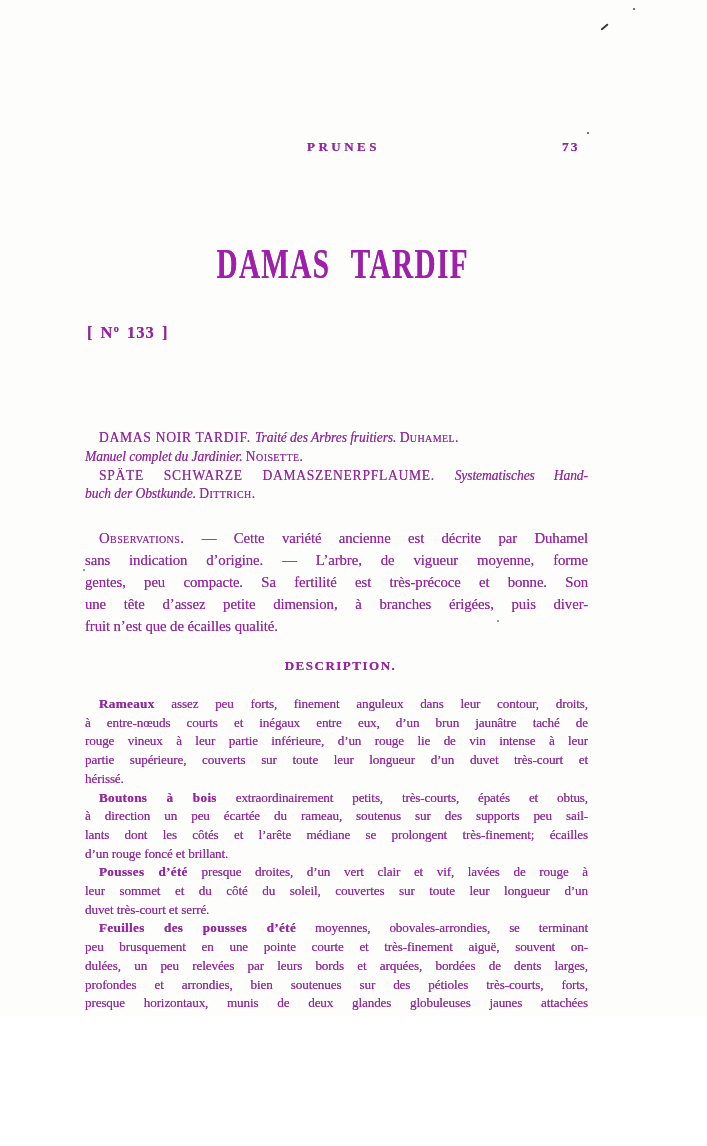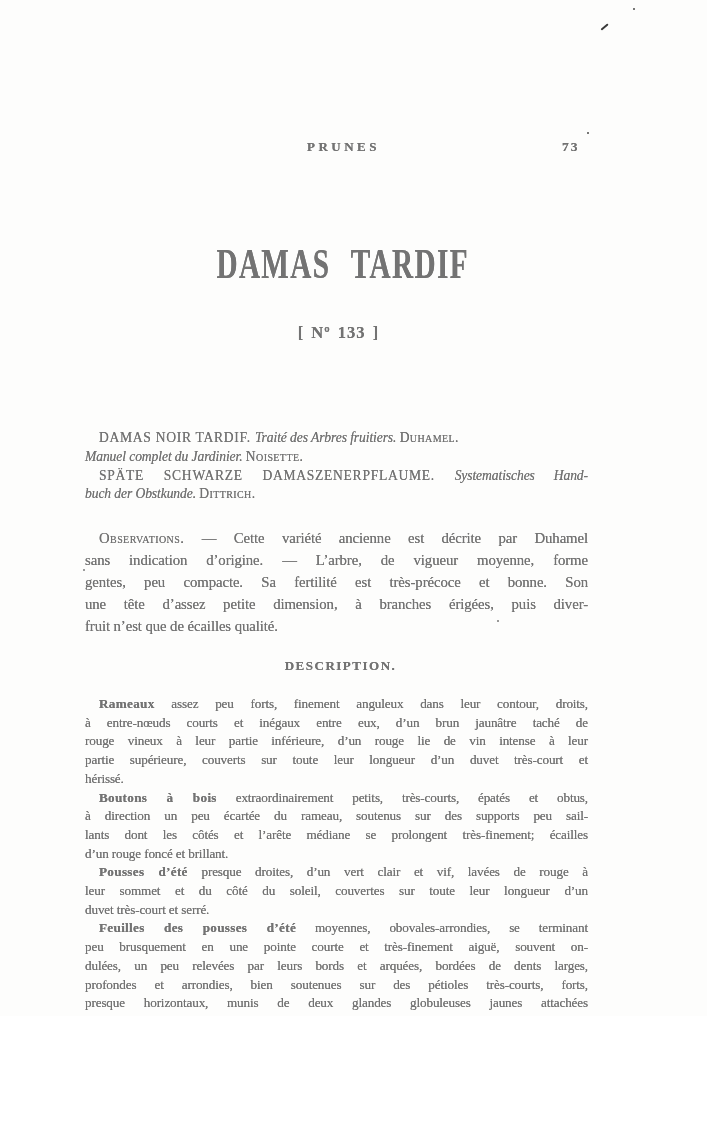--- a/index.html
+++ b/index.html
@@ -1,28 +1,28 @@
 <!DOCTYPE html>
 <html><head>
 <meta charset="utf-8">
 <style>
   html,body{margin:0;padding:0;background:#ffffff;}
   .page{
     position:relative;width:707px;height:1016px;background:#fdfdfc;overflow:hidden;
-    font-family:"Liberation Serif","DejaVu Serif",serif;color:#737373;
+    font-family:"Liberation Serif","DejaVu Serif",serif;color:#a21caf;
     text-shadow:0 0 .35px rgba(20,20,20,.55);
   }
   .col{position:absolute;left:85px;width:503px;}
   .runhead{top:139px;text-align:center;transform:translateX(7px);
     font-size:13px;font-weight:bold;letter-spacing:3.5px;}
   .pagenum{position:absolute;left:562px;top:139px;font-size:13.5px;font-weight:bold;letter-spacing:2px;text-align:center;}
   .maintitle{top:242px;text-align:center;transform:translateX(6px);}
   .maintitle .stretch{display:inline-block;transform:scaleX(.68);transform-origin:center;
     font-size:43px;line-height:1;font-weight:bold;letter-spacing:2px;word-spacing:18px;white-space:nowrap;}
-  .numlabel{top:323px;text-align:center;transform:translateX(2px);
+  .numlabel{top:323px;transform:translateX(2px);
     font-size:16.5px;font-weight:bold;letter-spacing:1px;word-spacing:2px;}
   .synonymy{top:393px;font-size:13.6px;line-height:18.8px;letter-spacing:-.1px;margin-top:36px;}
   .observations{top:527px;font-size:14.8px;line-height:22px;letter-spacing:-.1px;}
   .descheading{top:658px;text-align:center;transform:translateX(4px);
     font-size:13px;font-weight:bold;letter-spacing:1.5px;}
   .description{top:695px;font-size:13.2px;line-height:18.7px;letter-spacing:-.15px;}
   .tline{text-align:justify;text-align-last:justify;}
   .tline.last{text-align-last:left;}
   .tline.indent{text-indent:14px;}
   .ragged .tline{text-align:left;text-align-last:auto;}

